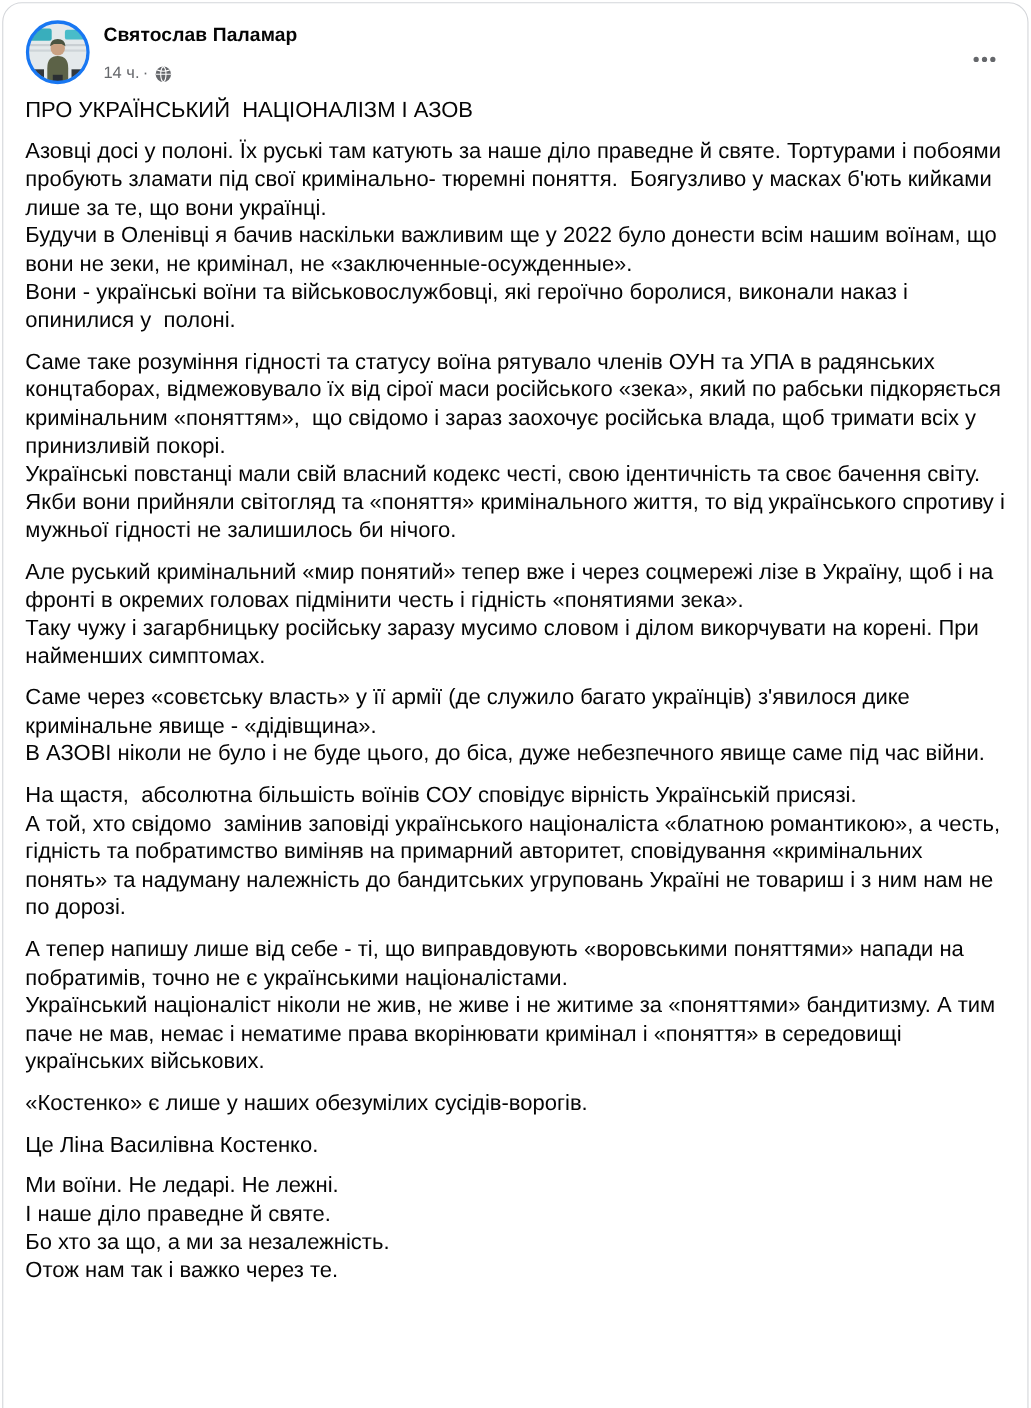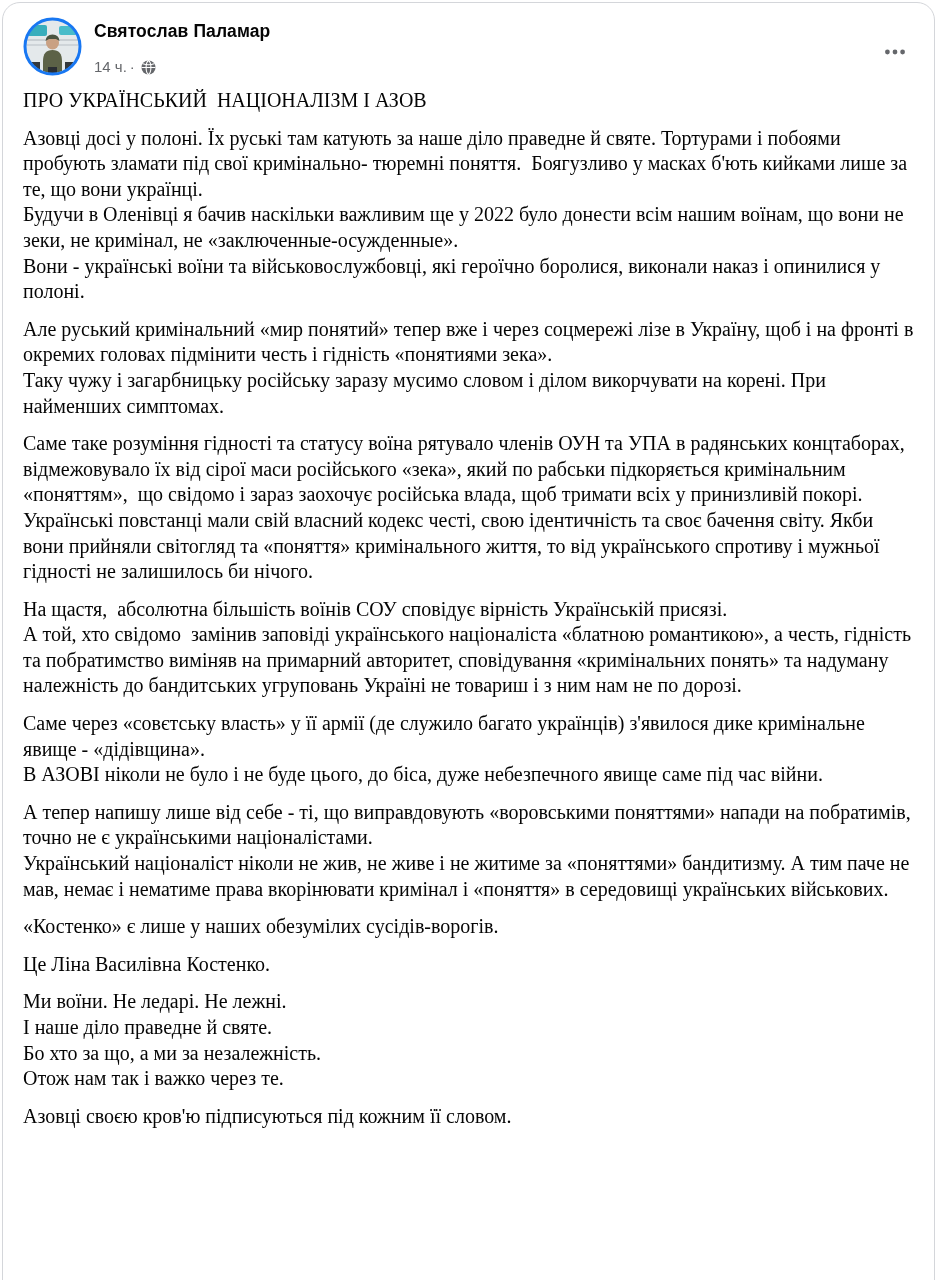--- a/index.html
+++ b/index.html
@@ -19,21 +19,21 @@
     height: 1320px;
     box-sizing: border-box;
     background: #ffffff;
     border: 1.5px solid #d4d6da;
     border-radius: 18px;
     padding: 13px 20px 0 20px;
   }
   
   .post-header {
     display: flex;
-    align-items: center;
+    align-items: flex-end;
   }
   .avatar-btn {
     width: 59px;
     height: 59px;
     flex: none;
     border-radius: 50%;
     cursor: pointer;
     display: block;
   }
   .avatar-btn svg { display: block; }
@@ -75,21 +75,20 @@
     margin-top: 10px;
     cursor: pointer;
     line-height: 0;
   }
   
   .post-body {
     margin-top: 11px;
     color: #050505;
     font-size: 20px;
     line-height: 25.6px;
-    font-family: Liberation Serif, serif;
   }
   .post-body p {
     margin: 0 0 12px 0;
     white-space: pre-wrap;
   }
   .post-title {
     margin: 0 0 13px 0;
   }
 </style>
 </head>
@@ -146,32 +145,31 @@
         <circle cx="19" cy="12" r="2.2" fill="#65676b"></circle>
       </svg>
     </button>
   </div>
 
   <div class="post-body">
     <p class="post-title">ПРО УКРАЇНСЬКИЙ  НАЦІОНАЛІЗМ І АЗОВ</p>
     <p>Азовці досі у полоні. Їх руські там катують за наше діло праведне й святе. Тортурами і побоями пробують зламати під свої кримінально- тюремні поняття.  Боягузливо у масках б'ють кийками лише за те, що вони українці.
 Будучи в Оленівці я бачив наскільки важливим ще у 2022 було донести всім нашим воїнам, що вони не зеки, не кримінал, не «заключенные-осужденные».
 Вони - українські воїни та військовослужбовці, які героїчно боролися, виконали наказ і опинилися у  полоні.</p>
+    <p>Саме таке розуміння гідності та статусу воїна рятувало членів ОУН та УПА в радянських концтаборах, відмежовувало їх від сірої маси російського «зека», який по рабськи підкоряється кримінальним «поняттям»,  що свідомо і зараз заохочує російська влада, щоб тримати всіх у принизливій покорі.
+Українські повстанці мали свій власний кодекс честі, свою ідентичність та своє бачення світу. Якби вони прийняли світогляд та «поняття» кримінального життя, то від українського спротиву і мужньої гідності не залишилось би нічого.</p>
     <p>Але руський кримінальний «мир понятий» тепер вже і через соцмережі лізе в Україну, щоб і на фронті в окремих головах підмінити честь і гідність «понятиями зека».
 Таку чужу і загарбницьку російську заразу мусимо словом і ділом викорчувати на корені. При найменших симптомах.</p>
-    <p>Саме таке розуміння гідності та статусу воїна рятувало членів ОУН та УПА в радянських концтаборах, відмежовувало їх від сірої маси російського «зека», який по рабськи підкоряється кримінальним «поняттям»,  що свідомо і зараз заохочує російська влада, щоб тримати всіх у принизливій покорі.
-Українські повстанці мали свій власний кодекс честі, свою ідентичність та своє бачення світу. Якби вони прийняли світогляд та «поняття» кримінального життя, то від українського спротиву і мужньої гідності не залишилось би нічого.</p>
+    <p>Саме через «совєтську власть» у її армії (де служило багато українців) з'явилося дике кримінальне явище - «дідівщина».
+В АЗОВІ ніколи не було і не буде цього, до біса, дуже небезпечного явище саме під час війни.</p>
     <p>На щастя,  абсолютна більшість воїнів СОУ сповідує вірність Українській присязі.
 А той, хто свідомо  замінив заповіді українського націоналіста «блатною романтикою», а честь, гідність та побратимство виміняв на примарний авторитет, сповідування «кримінальних понять» та надуману належність до бандитських угруповань Україні не товариш і з ним нам не по дорозі.</p>
-    <p>Саме через «совєтську власть» у її армії (де служило багато українців) з'явилося дике кримінальне явище - «дідівщина».
-В АЗОВІ ніколи не було і не буде цього, до біса, дуже небезпечного явище саме під час війни.</p>
     <p>А тепер напишу лише від себе - ті, що виправдовують «воровськими поняттями» напади на побратимів, точно не є українськими націоналістами.
 Український націоналіст ніколи не жив, не живе і не житиме за «поняттями» бандитизму. А тим паче не мав, немає і нематиме права вкорінювати кримінал і «поняття» в середовищі українських військових.</p>
     <p>«Костенко» є лише у наших обезумілих сусідів-ворогів.</p>
     <p>Це Ліна Василівна Костенко.</p>
     <p>Ми воїни. Не ледарі. Не лежні.
 І наше діло праведне й святе.
 Бо хто за що, а ми за незалежність.
 Отож нам так і важко через те.</p>
-    <p>Азовці своєю кров'ю підписуються під кожним її словом.</p>
   </div>
 
 </div>
 
 </body></html>

